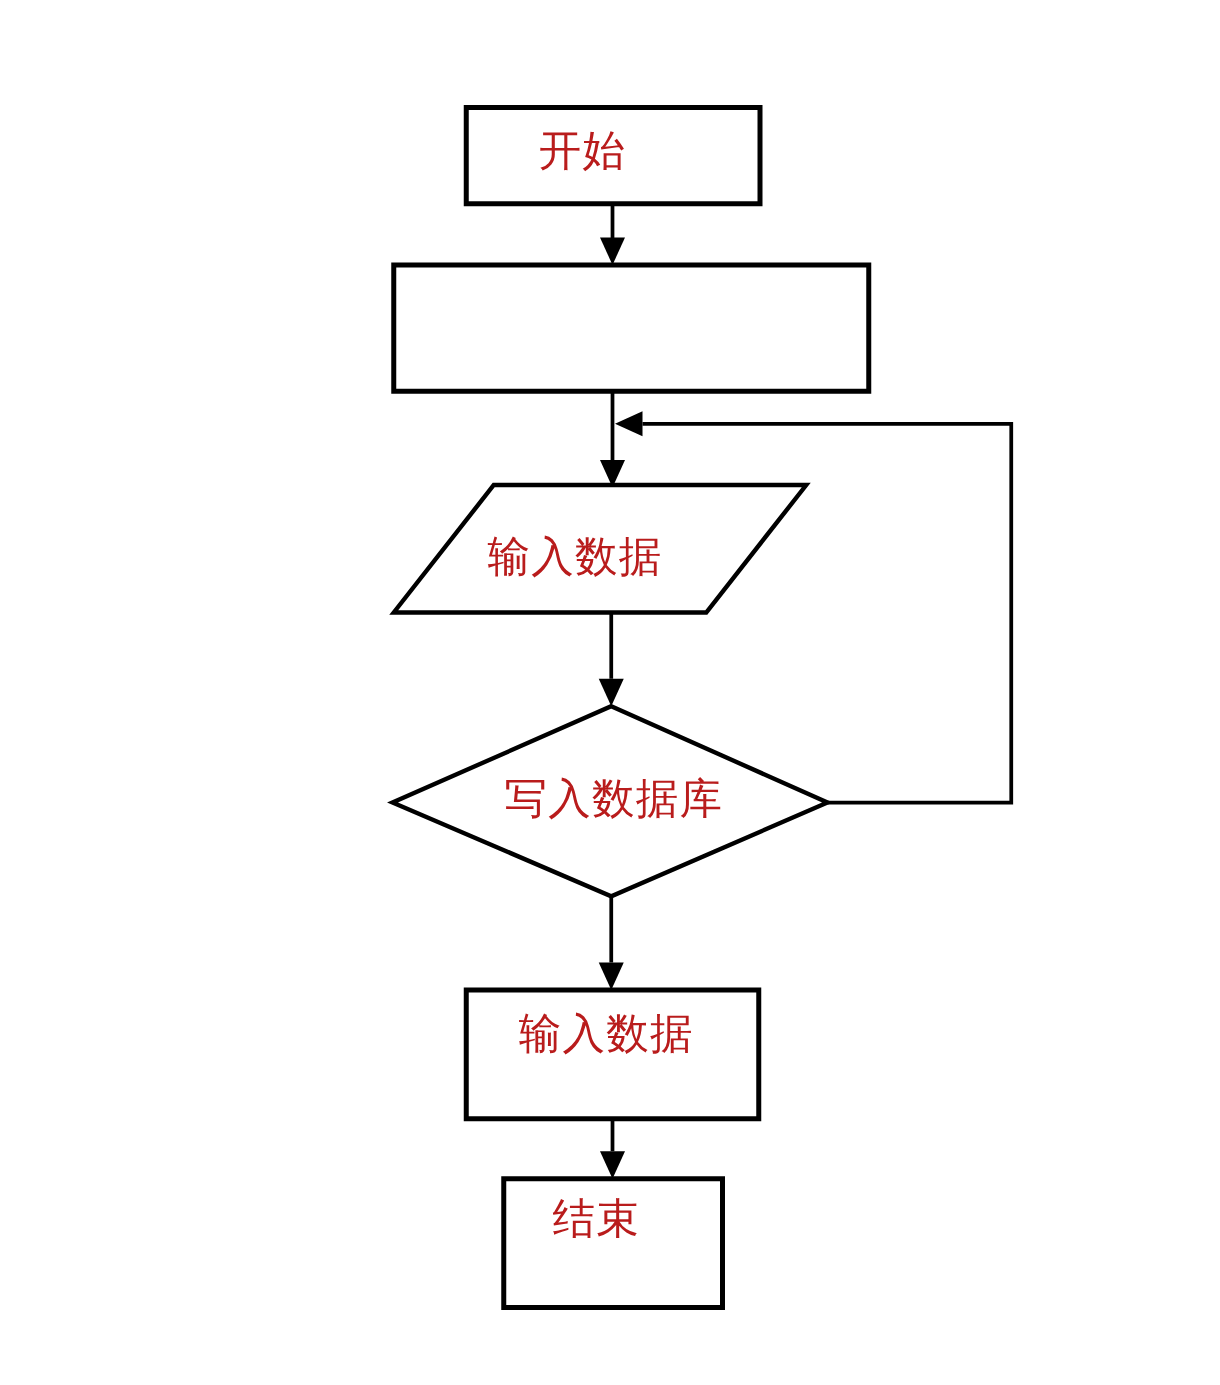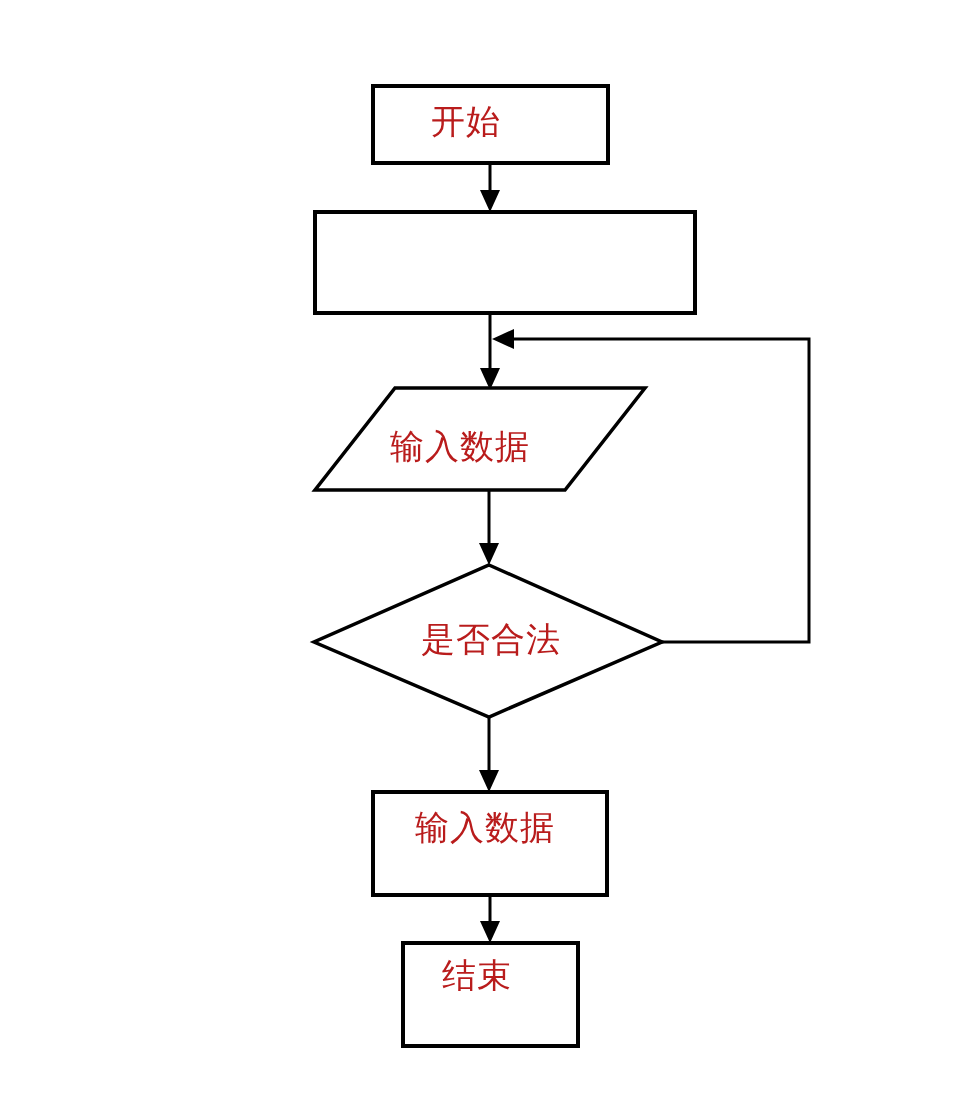--- a/index.html
+++ b/index.html
@@ -81,19 +81,19 @@
     <polygon class="arrow-head" points="480,921 500,921 490,943"></polygon>
 
     <rect class="shape rect-shape" x="403" y="943" width="175" height="103"></rect>
   </svg>
 
   <div class="node-label" style="left:466px; top:122px;">开始</div>
 
 
   <div class="node-label" style="left:460px; top:447px;">输入数据</div>
 
-  <div class="node-label" style="left:491px; top:640px;">是否合法</div>
+  <div class="node-label" style="left:491px; top:640px;">写入数据库</div>
 
   <div class="node-label" style="left:485px; top:828px;">输入数据</div>
 
   <div class="node-label" style="left:477px; top:976px;">结束</div>
 
 </div>
 
 </body></html>

